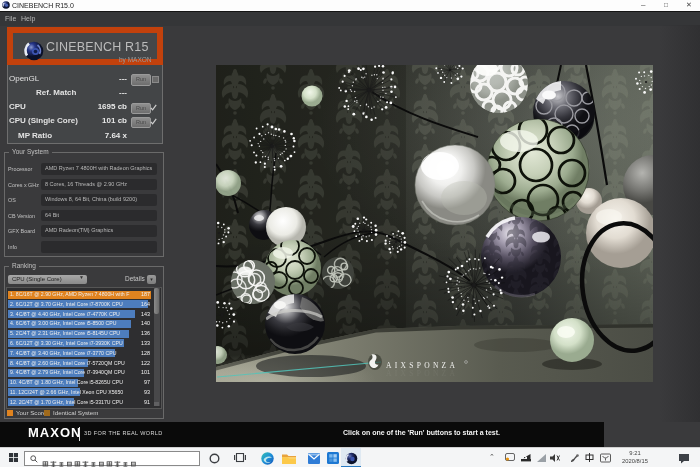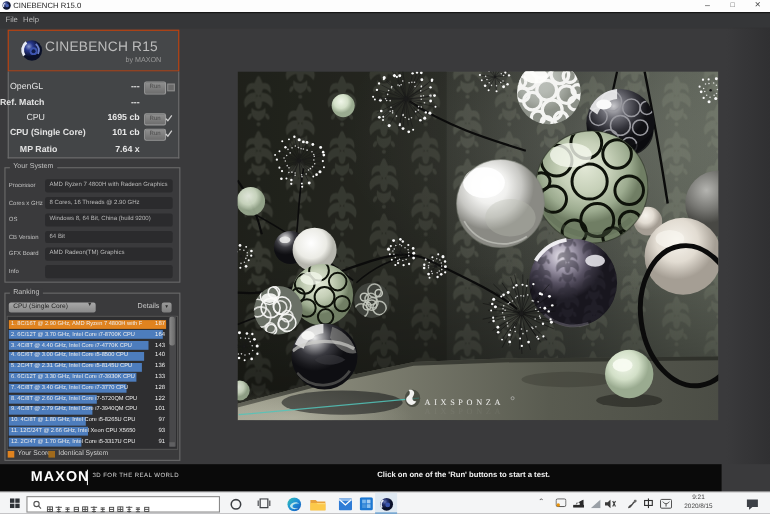--- a/index.html
+++ b/index.html
@@ -25,21 +25,21 @@
   <span style="position:absolute;left:686px;top:0.5px;font-size:7px;color:#444">✕</span>
 </div>
 
 <div style="position:absolute;left:0;top:10.5px;width:700px;height:14.5px;background:#353638;border-top:0.5px solid #141414">
   <span style="position:absolute;left:5px;top:3px;font-size:7px;color:#b6b6b6">File</span>
   <span style="position:absolute;left:21px;top:3px;font-size:7px;color:#b6b6b6">Help</span>
 </div>
 
 <div style="position:absolute;left:660px;top:25px;width:40px;height:397px;background:linear-gradient(90deg,rgba(46,46,48,0),#303032)"></div>
 
-<div style="position:absolute;left:7px;top:27px;width:156px;height:38px;background:#454749;border:1px solid #c2410c;box-sizing:border-box">
+<div style="position:absolute;left:7px;top:27px;width:156px;height:38px;background:#454749;border:6px solid #c2410c;box-sizing:border-box">
   <svg width="20" height="20" style="position:absolute;left:11px;top:8px">
       <defs>
         <radialGradient id="cb2" cx="35%" cy="30%">
           <stop offset="0%" stop-color="#8a9ad0"></stop>
           <stop offset="40%" stop-color="#26368a"></stop>
           <stop offset="100%" stop-color="#0a1028"></stop>
         </radialGradient>
       </defs>
       <circle cx="10" cy="10" r="9.3" fill="url(#cb2)"></circle>
       <path d="M5,2.5 A9,9 0 0,0 3,14.5" stroke="#e8ecf6" stroke-width="2.6" fill="none"></path>
@@ -49,23 +49,23 @@
     </svg>
   <span style="position:absolute;left:33px;top:7px;font-size:12.5px;color:#bcbcbc;letter-spacing:0.2px">CINEBENCH R15</span>
   <span style="position:absolute;left:106px;top:23px;font-size:6.5px;color:#9a9a9a">by MAXON</span>
 </div>
 
 <div style="position:absolute;left:7px;top:65px;width:156px;height:78.5px;background:#434547;border:1px solid #6e6e6e;border-top:none;box-sizing:border-box"></div>
 <div style="position:absolute;left:9px;top:72.5px;height:12px;line-height:12px;font-size:8px;font-weight:normal;color:#e2e2e2">OpenGL</div>
 <div style="position:absolute;left:66px;top:72.5px;width:61px;height:12px;line-height:12px;font-size:8px;font-weight:bold;color:#e8e8e8;text-align:right">---</div>
 <div style="position:absolute;left:131px;top:74.0px;width:18px;height:9.5px;background:linear-gradient(#8f8f8f,#6e6e6e);border:0.5px solid #9a9a9a;border-radius:2px;font-size:5.5px;line-height:9px;text-align:center;color:#4a4a4a">Run</div>
 <div style="position:absolute;left:152px;top:75.5px;width:5px;height:5px;background:#6a6a6a;border:0.5px solid #8a8a8a"></div>
-<div style="position:absolute;left:0;top:86.7px;height:12px;line-height:12px;font-size:8px;font-weight:bold;color:#e2e2e2">Ref. Match</div>
+<div style="position:absolute;left:36px;top:86.7px;height:12px;line-height:12px;font-size:8px;font-weight:bold;color:#e2e2e2">Ref. Match</div>
 <div style="position:absolute;left:66px;top:86.7px;width:61px;height:12px;line-height:12px;font-size:8px;font-weight:bold;color:#e8e8e8;text-align:right">---</div>
-<div style="position:absolute;left:24px;top:101px;height:12px;line-height:12px;font-size:8px;font-weight:normal;color:#e2e2e2">CPU</div>
+<div style="position:absolute;left:9px;top:101px;height:12px;line-height:12px;font-size:8px;font-weight:bold;color:#e2e2e2">CPU</div>
 <div style="position:absolute;left:66px;top:101px;width:61px;height:12px;line-height:12px;font-size:8px;font-weight:bold;color:#e8e8e8;text-align:right">1695 cb</div>
 <div style="position:absolute;left:131px;top:102.5px;width:18px;height:9.5px;background:linear-gradient(#8f8f8f,#6e6e6e);border:0.5px solid #9a9a9a;border-radius:2px;font-size:5.5px;line-height:9px;text-align:center;color:#4a4a4a">Run</div>
 <svg width="7" height="7" style="position:absolute;left:150px;top:103.5px">
     <polyline points="0.8,3.8 2.6,5.8 6.2,0.8" fill="none" stroke="#cfcfcf" stroke-width="1.2"></polyline>
   </svg>
 <div style="position:absolute;left:9px;top:115.3px;height:12px;line-height:12px;font-size:8px;font-weight:bold;color:#e2e2e2">CPU (Single Core)</div>
 <div style="position:absolute;left:66px;top:115.3px;width:61px;height:12px;line-height:12px;font-size:8px;font-weight:bold;color:#e8e8e8;text-align:right">101 cb</div>
 <div style="position:absolute;left:131px;top:116.8px;width:18px;height:9.5px;background:linear-gradient(#8f8f8f,#6e6e6e);border:0.5px solid #9a9a9a;border-radius:2px;font-size:5.5px;line-height:9px;text-align:center;color:#4a4a4a">Run</div>
 <svg width="7" height="7" style="position:absolute;left:150px;top:117.8px">
     <polyline points="0.8,3.8 2.6,5.8 6.2,0.8" fill="none" stroke="#cfcfcf" stroke-width="1.2"></polyline>
@@ -963,21 +963,21 @@
       <circle cx="435.3" cy="12.5" r="0.72" fill="#fafafa" opacity="0.8"></circle>
       <circle cx="430" cy="17" r="1.10" fill="#1a1a1a"></circle>
     </g>
     <ellipse cx="159" cy="297" rx="7" ry="8" fill="#30332c" opacity="0.6"></ellipse>
     <path d="M157,303 c-4,-2 -5,-6 -2,-8 c2,-1.5 2,-4 0.5,-5.5 c3,-1 5.5,1 5,3.5 c-0.5,2.5 -2,3 -1.5,5 c0.5,1.5 2,2 3.5,1.5 c-1,3 -4,4 -5.5,3.5 Z" fill="#f2f2f0"></path>
     <text x="170" y="303" font-family="Liberation Serif" font-size="7.5" letter-spacing="3.3" fill="#f0f0ee">AIXSPONZA</text>
     <circle cx="250" cy="297" r="1.4" fill="none" stroke="#d0d0d0" stroke-width="0.5"></circle>
     <text x="170" y="311" font-family="Liberation Serif" font-size="7.5" letter-spacing="3.3" fill="#ffffff" opacity="0.05">AIXSPONZA</text>
   </svg>
 
-<div style="position:absolute;left:0;top:422px;width:656px;height:25.4px;background:#0a0a0a">
+<div style="position:absolute;left:0;top:422px;width:604px;height:25.4px;background:#0a0a0a">
   <span style="position:absolute;left:28px;top:4px;font-size:13px;font-weight:bold;color:#fff;letter-spacing:1px">MAXON</span>
   <div style="position:absolute;left:79px;top:5px;width:1px;height:14px;background:#e8e8e8"></div>
   <span style="position:absolute;left:84px;top:8px;font-size:5.5px;color:#d8d8d8;letter-spacing:0.4px">3D FOR THE REAL WORLD</span>
   <span style="position:absolute;left:343px;top:7px;font-size:7px;font-weight:bold;color:#f2f2f2">Click on one of the 'Run' buttons to start a test.</span>
 </div>
 
 <div style="position:absolute;left:0;top:447.4px;width:700px;height:19.6px;background:#f4f5f6;border-top:0.5px solid #d0d0d0">
   <svg width="9" height="9" style="position:absolute;left:9px;top:5px">
       <g fill="#2f3338">
         <rect x="0" y="0" width="4.1" height="4.1"></rect>

